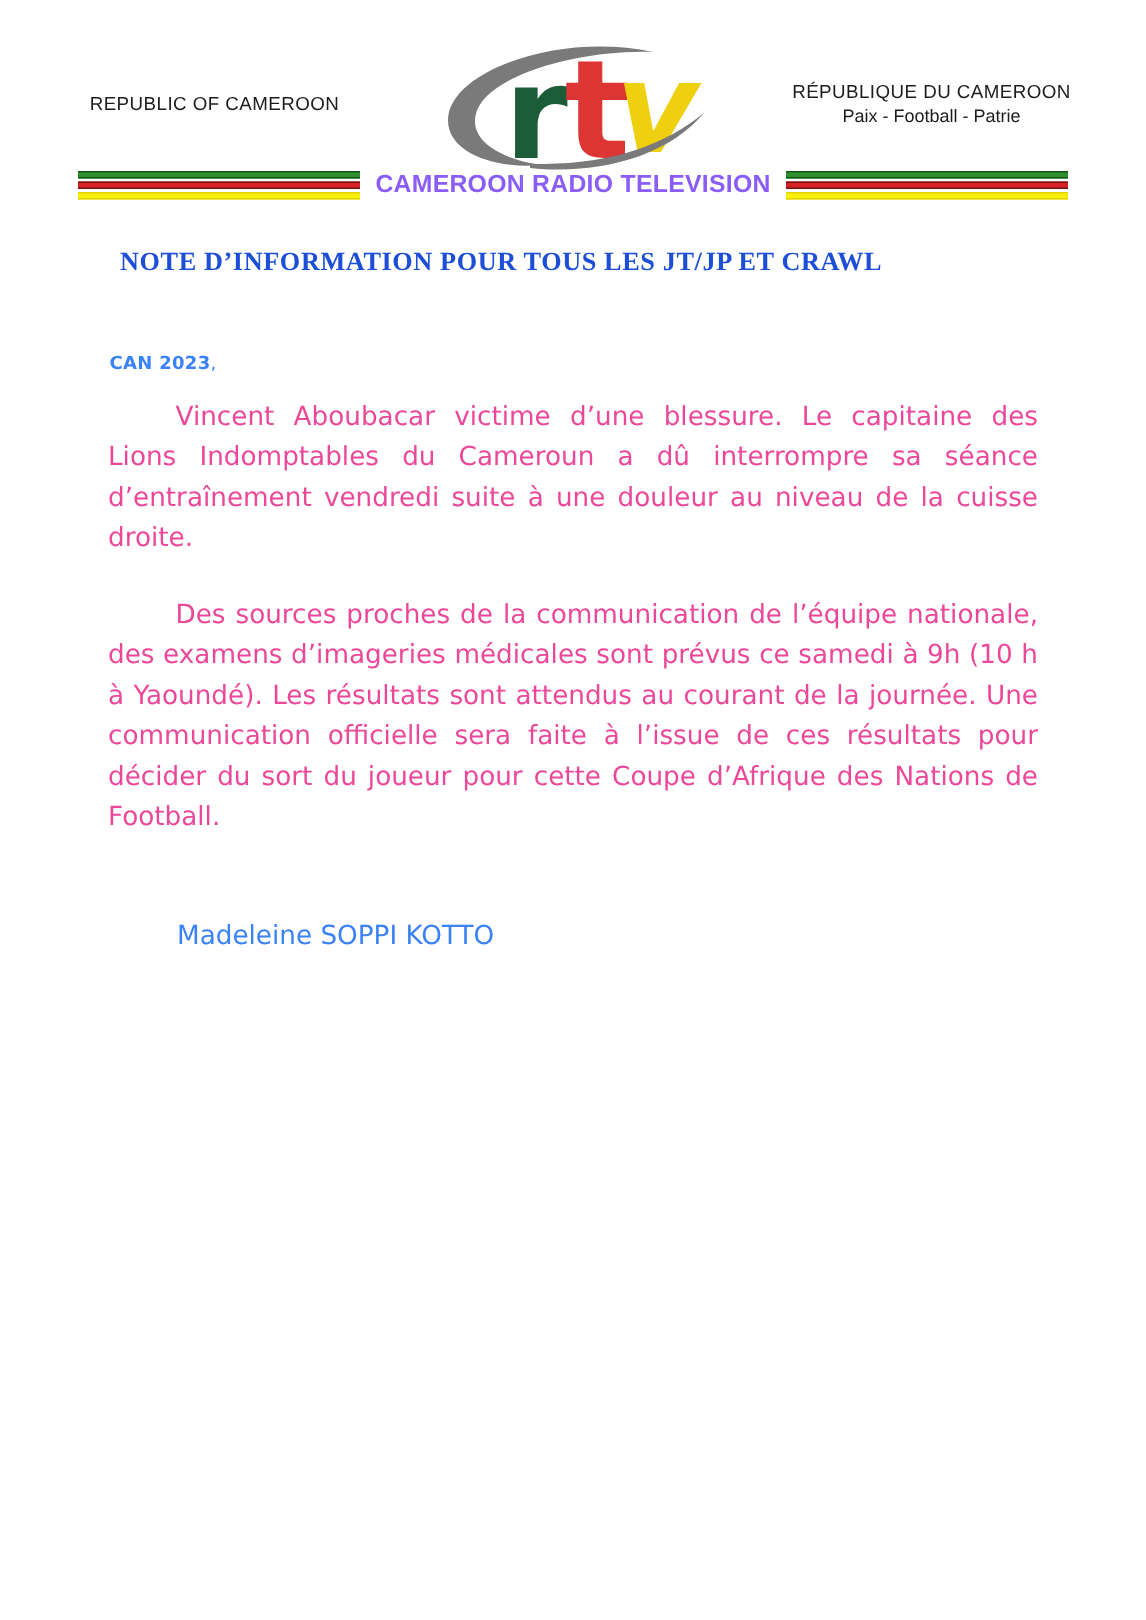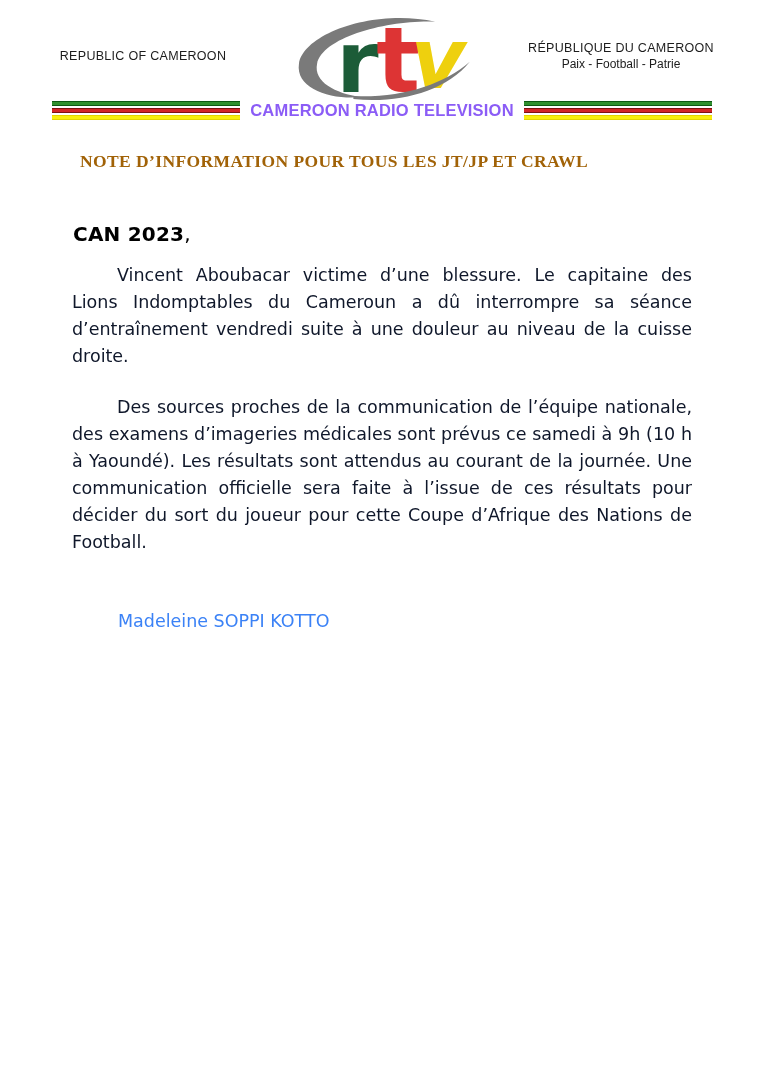--- a/index.html
+++ b/index.html
@@ -1,20 +1,20 @@
 <!DOCTYPE html>
 <html><head>
 <meta charset="utf-8">
 <style>
   html, body { margin: 0; padding: 0; background: #ffffff; }
   .page {
     position: relative;
     width: 764px;
     height: 843px;
-    margin: 0 auto;
+    margin: 13px auto;
     background: #ffffff;
     font-family: "DejaVu Sans", sans-serif;
     color: #111111;
     overflow: hidden;
   }
 
   
   .letterhead {
     display: flex;
     align-items: center;
@@ -53,36 +53,36 @@
     white-space: nowrap;
   }
 
   
   .note-title {
     margin: 30px 72px 0 80px;
     font-family: "Liberation Serif", serif;
     font-weight: bold;
     font-size: 17.5px;
     letter-spacing: 0.4px;
-    color: #a16207;
+    color: #1d4ed8;
   }
   .subject-line {
     margin: 50px 72px 0 73px;
-    font-size: 20px;
-    color: #000000;
+    font-size: 12px;
+    color: #3b82f6;
   }
   .subject-line .subject-bold { font-weight: bold; letter-spacing: 0.2px; }
   .body-text { margin: 0 72px; }
   .body-text p {
     margin: 16px 0 24px 0;
     font-size: 17.5px;
     line-height: 27px;
     text-align: justify;
     text-indent: 45px;
-    color: #0f172a;
+    color: #ec4899;
   }
   .body-text p + p { margin-top: 0; }
   .signature {
     margin: 55px 72px 0 118px;
     font-size: 17.5px;
     color: #3b82f6;
   }
   .signature-role { margin-top: 19px; }
 </style>
 </head>

